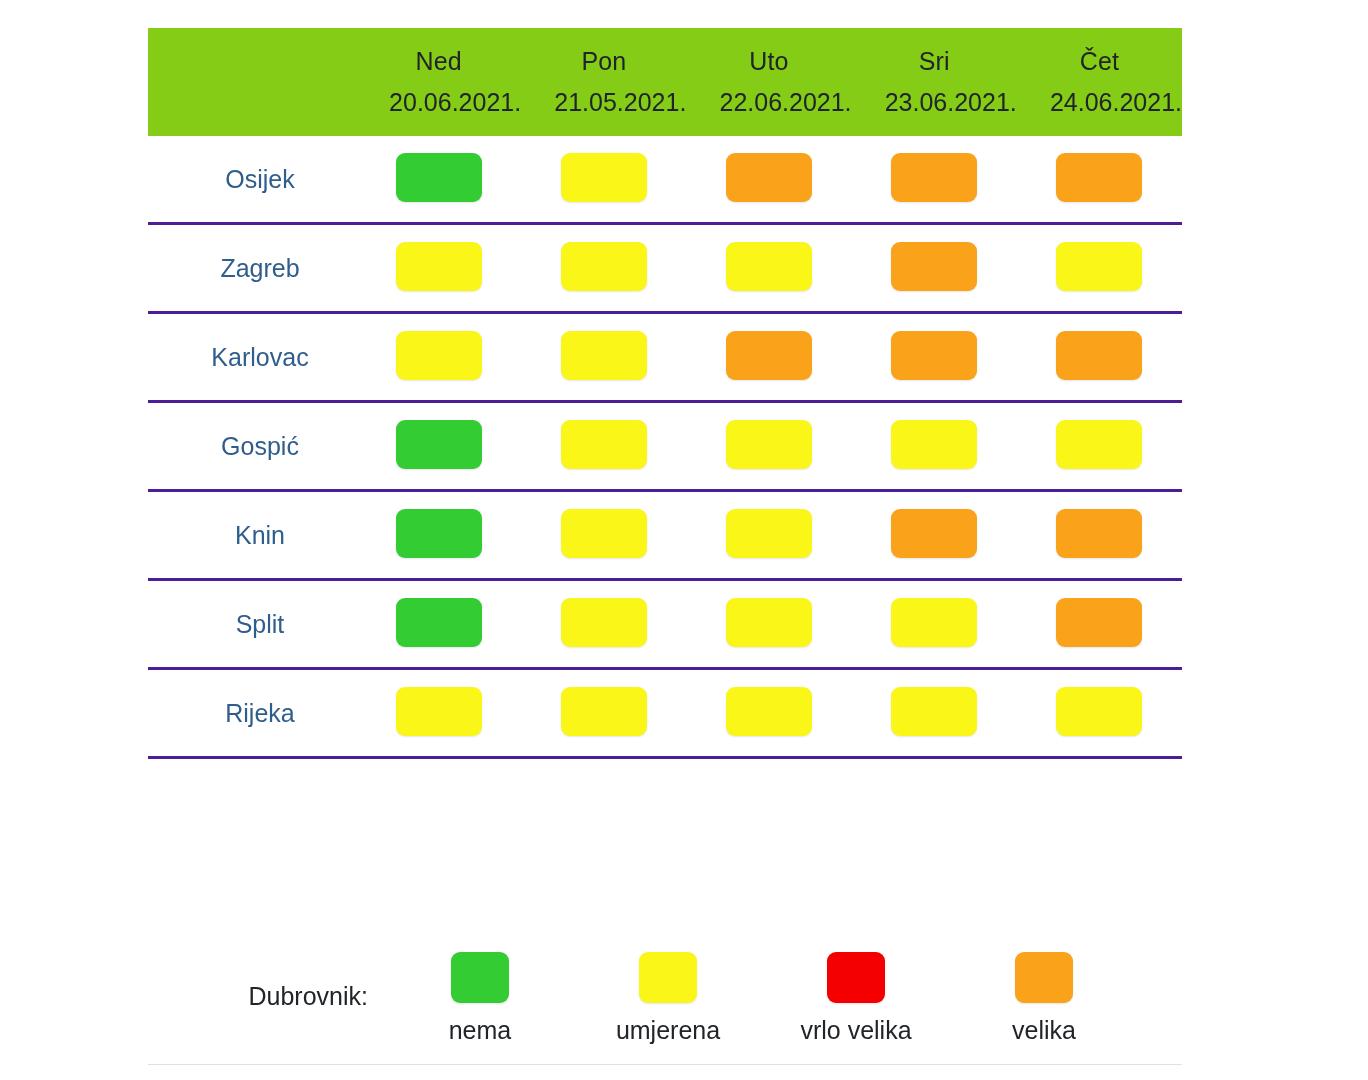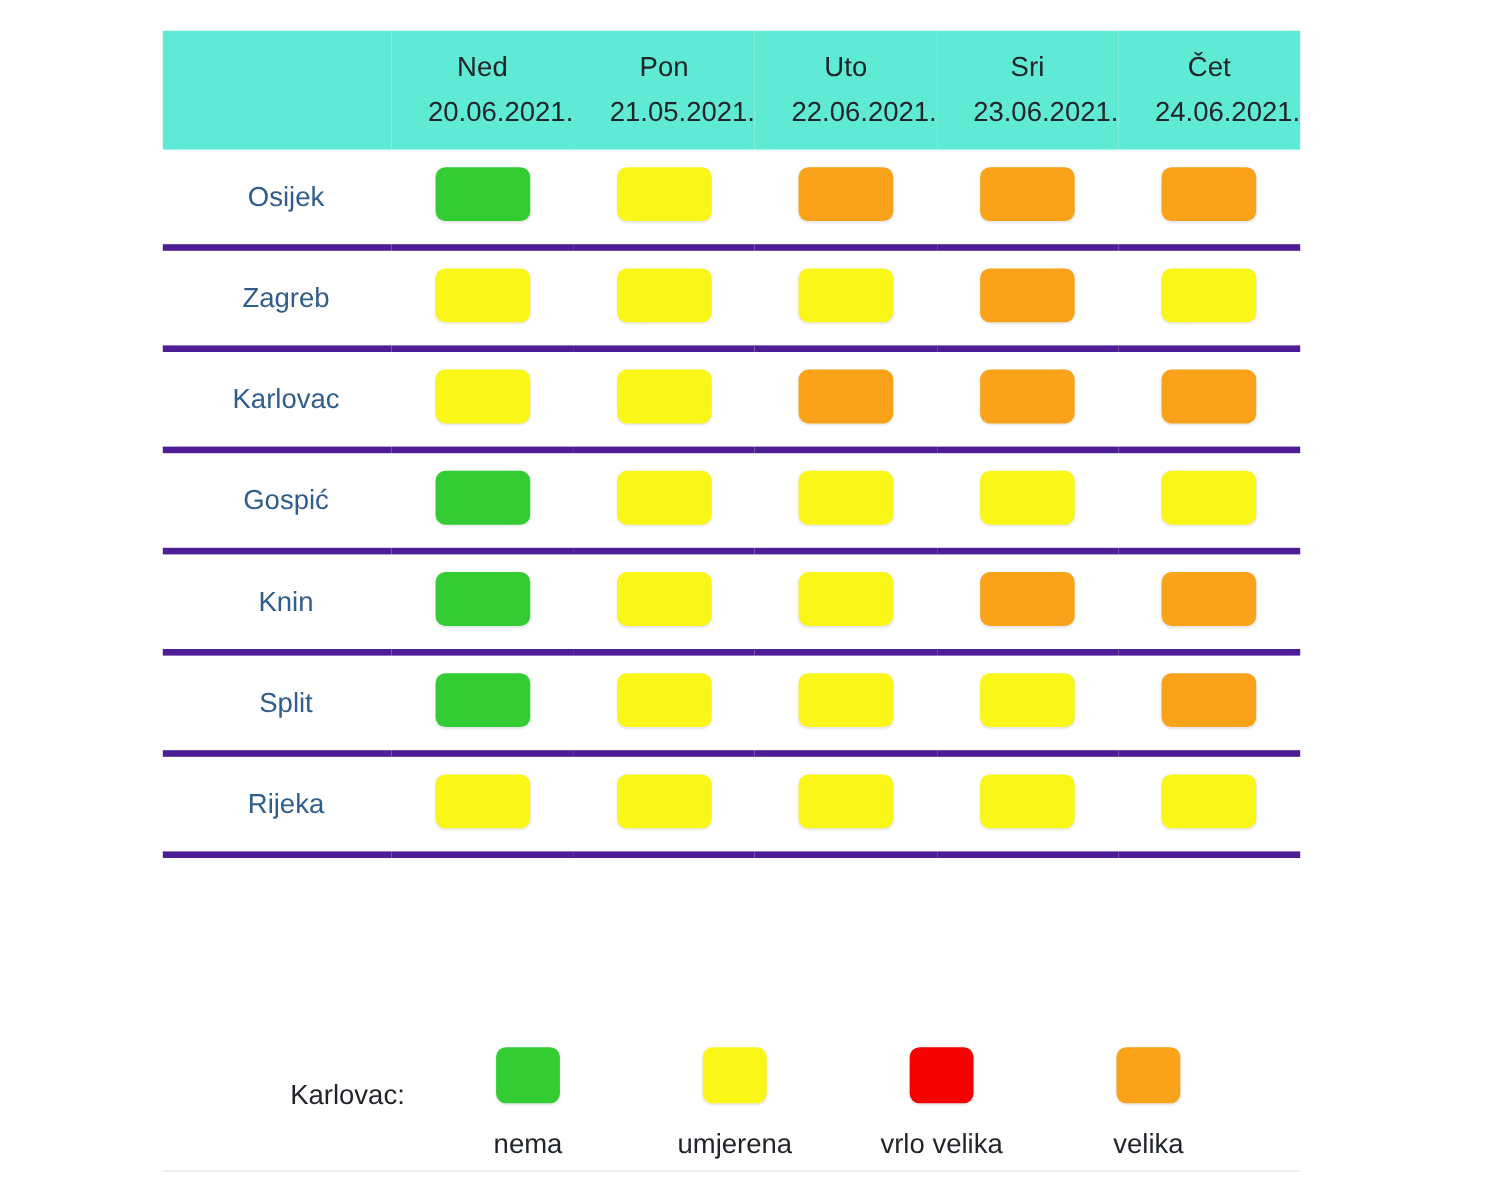--- a/index.html
+++ b/index.html
@@ -29,21 +29,21 @@
     width: 1034px;
   }
 
   table.forecast {
     width: 1034px;
     border-collapse: collapse;
     table-layout: fixed;
   }
 
   table.forecast thead tr {
-    background: #5eead4;
+    background: #84cc16;
   }
 
   table.forecast thead th {
     font-weight: normal;
     font-size: 25px;
     line-height: 41px;
     color: #212529;
     text-align: center;
     padding: 13px 0 13px 0;
     vertical-align: middle;
@@ -55,21 +55,21 @@
   table.forecast thead th .dow {
     display: block;
     letter-spacing: 0.1px;
   }
   table.forecast thead th .date {
     display: block;
     text-align: right;
   }
 
   table.forecast tbody td {
-    border-bottom: 6px solid #4c1d95;
+    border-bottom: 3px solid #4c1d95;
     height: 86px;
     padding: 0;
     vertical-align: middle;
     text-align: center;
   }
 
   td.city {
     text-align: left;
     padding-left: 16px !important;
     font-size: 25px;
@@ -118,21 +118,21 @@
     align-items: center;
   }
   .legend-swatch {
     width: 58px;
     height: 51px;
     border-radius: 9px;
     box-shadow: 0 1px 2px rgba(0,0,0,0.10);
     margin-top: 22px;
   }
   .legend-text {
-    margin-top: 23px;
+    margin-top: 13px;
     font-size: 25px;
     color: #212529;
     white-space: nowrap;
   }
 
   .bottom-rule {
     position: absolute;
     left: 148px;
     top: 1064px;
     width: 1034px;
@@ -228,21 +228,21 @@
             <td><span class="cell-box" style="background: rgb(250, 246, 23);"></span></td>
             <td><span class="cell-box" style="background: rgb(250, 246, 23);"></span></td>
             <td><span class="cell-box" style="background: rgb(250, 246, 23);"></span></td>
           </tr>
         </tbody>
     </table>
   </div>
 
   <div class="legend">
     <div class="legend-inner">
-      <div class="legend-label">Karlovac:</div>
+      <div class="legend-label">Dubrovnik:</div>
       <div class="legend-items">
           <div class="legend-item">
             <div class="legend-swatch" style="background: rgb(51, 204, 51);"></div>
             <div class="legend-text">nema</div>
           </div>
           <div class="legend-item">
             <div class="legend-swatch" style="background: rgb(250, 246, 23);"></div>
             <div class="legend-text">umjerena</div>
           </div>
           <div class="legend-item">

